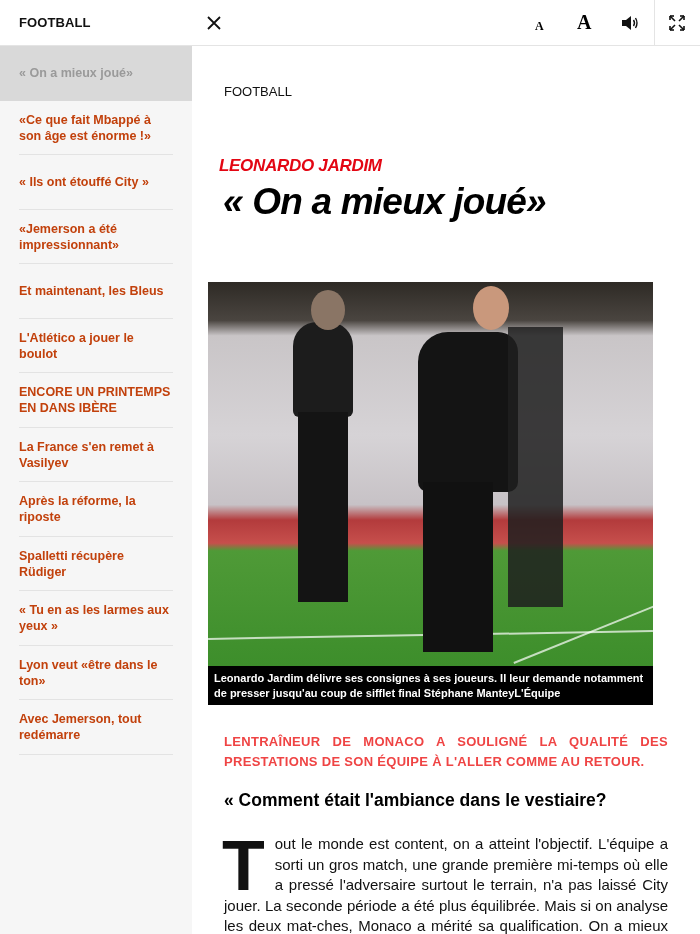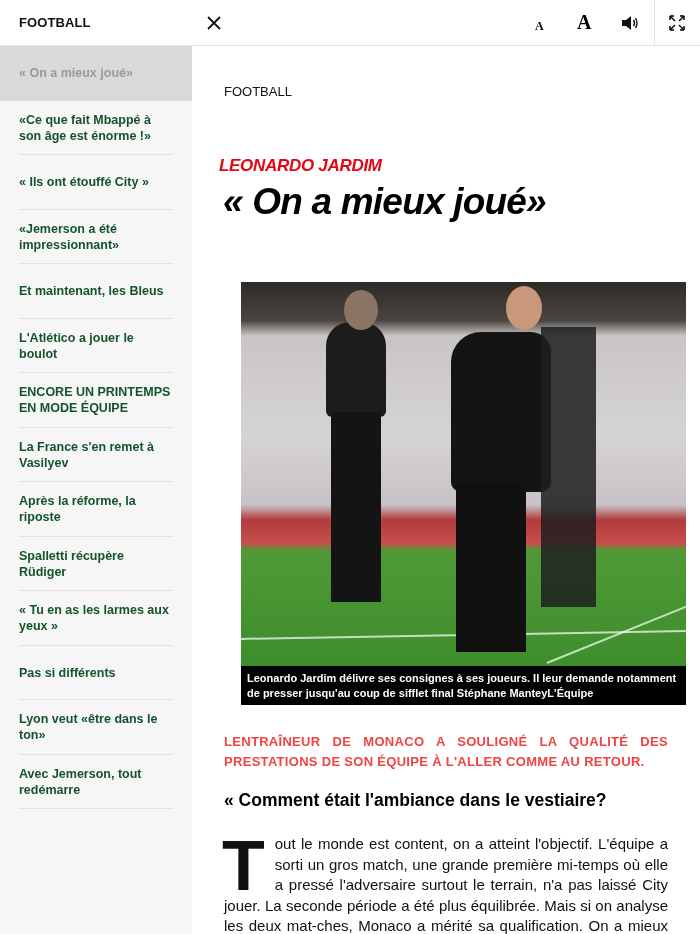--- a/index.html
+++ b/index.html
@@ -12,32 +12,32 @@
   .topbar .close-btn { position: absolute; left: 204px; top: 12px; width: 20px; height: 22px; cursor: pointer; }
   .topbar .close-btn svg { width: 14px; height: 14px; margin-top: 4px; margin-left: 3px; }
   .topbar .font-small { position: absolute; left: 535px; top: 19px; font-family: "Liberation Serif", serif; font-weight: bold; font-size: 12px; cursor: pointer; }
   .topbar .font-large { position: absolute; left: 577px; top: 11px; font-family: "Liberation Serif", serif; font-weight: bold; font-size: 20px; cursor: pointer; }
   .topbar .audio-btn { position: absolute; left: 620px; top: 14px; width: 20px; height: 18px; cursor: pointer; }
   .topbar .divider-v { position: absolute; left: 654px; top: 0; width: 1px; height: 46px; background: #e4e4e4; }
   .topbar .fullscreen-btn { position: absolute; left: 667px; top: 13px; width: 20px; height: 20px; cursor: pointer; }
 
   
   .sidebar { position: absolute; left: 0; top: 46px; width: 192px; height: 888px; background: #f6f6f6; overflow: hidden; }
-  .sidebar-item { display: flex; align-items: center; padding: 0 18px 0 19px; height: 54.5px; font-size: 12.5px; font-weight: bold; color: #14532d; line-height: 16px; cursor: pointer; position: relative; }
+  .sidebar-item { display: flex; align-items: center; padding: 0 18px 0 19px; height: 54.5px; font-size: 12.5px; font-weight: bold; color: #c2410c; line-height: 16px; cursor: pointer; position: relative; }
   .sidebar-item::after { content: ""; position: absolute; left: 19px; right: 19px; bottom: 0; height: 1px; background: #e3e3e3; }
   .sidebar-item.active { background: #d9d9d9; color: #9a9a9a; }
   .sidebar-item.active::after { display: none; }
   .sidebar-item span { display: block; }
 
   
   .article { position: absolute; left: 192px; top: 46px; width: 508px; height: 888px; overflow: hidden; background: #fff; }
   .kicker-section { position: absolute; left: 32px; top: 38px; font-size: 13px; color: #111; }
   .supertitle { position: absolute; left: 27px; top: 110px; font-size: 17px; font-weight: 900; font-style: italic; color: #e30613; letter-spacing: -0.3px; }
   .headline { position: absolute; left: 31px; top: 135px; font-size: 37px; font-weight: 900; font-style: italic; letter-spacing: -0.8px; color: #000; }
-  .figure { position: absolute; left: 49px; top: 236px; width: 370px; }
+  .figure { position: absolute; left: 16px; top: 236px; width: 370px; }
   .photo { width: 445px; height: 384px; position: relative; overflow: hidden; background: linear-gradient(180deg,#2e2a25 0%,#4a4540 10%,#c9c5c7 14%,#d6d3d6 40%,#c7c2c6 58%,#b33b3c 62%,#c64f4c 68%,#4f9a37 70%,#3d8e2b 100%); }
   .photo .pitch-line { position: absolute; height: 2px; background: rgba(255,255,255,0.7); }
   .photo .person { position: absolute; background: #161616; }
   .caption { width: 445px; background: #000; color: #fff; font-size: 11px; font-weight: bold; line-height: 15px; padding: 5px 6px 4px 6px; }
   .lead { position: absolute; left: 32px; top: 686px; width: 444px; font-size: 13px; font-weight: 900; line-height: 20px; text-align: justify; text-align-last: left; letter-spacing: 0.3px; color: #ef4444; }
   .question { position: absolute; left: 32px; top: 744px; font-size: 17.5px; font-weight: bold; color: #000; }
   .body-text { position: absolute; left: 32px; top: 788px; width: 444px; font-size: 15px; line-height: 20.5px; text-align: justify; color: #111; }
   .dropcap { float: left; font-size: 70px; line-height: 56px; font-weight: bold; margin: 4px 10px 0 -2px; font-family: "Liberation Sans", sans-serif; }
 </style>
 </head>
@@ -93,36 +93,33 @@
   <div class="sidebar-item">
       <span>«Jemerson a été impressionnant»</span>
     </div>
   <div class="sidebar-item">
       <span>Et maintenant, les Bleus</span>
     </div>
   <div class="sidebar-item">
       <span>L'Atlético a jouer le boulot</span>
     </div>
   <div class="sidebar-item">
-      <span>ENCORE UN PRINTEMPS EN MODE ÉQUIPE</span>
+      <span>ENCORE UN PRINTEMPS EN DANS IBÈRE</span>
     </div>
   <div class="sidebar-item">
       <span>La France s'en remet à Vasilyev</span>
     </div>
   <div class="sidebar-item">
       <span>Après la réforme, la riposte</span>
     </div>
   <div class="sidebar-item">
       <span>Spalletti récupère Rüdiger</span>
     </div>
   <div class="sidebar-item">
       <span>« Tu en as les larmes aux yeux »</span>
-    </div>
-  <div class="sidebar-item">
-      <span>Pas si différents</span>
     </div>
   <div class="sidebar-item">
       <span>Lyon veut «être dans le ton»</span>
     </div>
   <div class="sidebar-item">
       <span>Avec Jemerson, tout redémarre</span>
     </div>
 </div>
 
 <div class="article">

